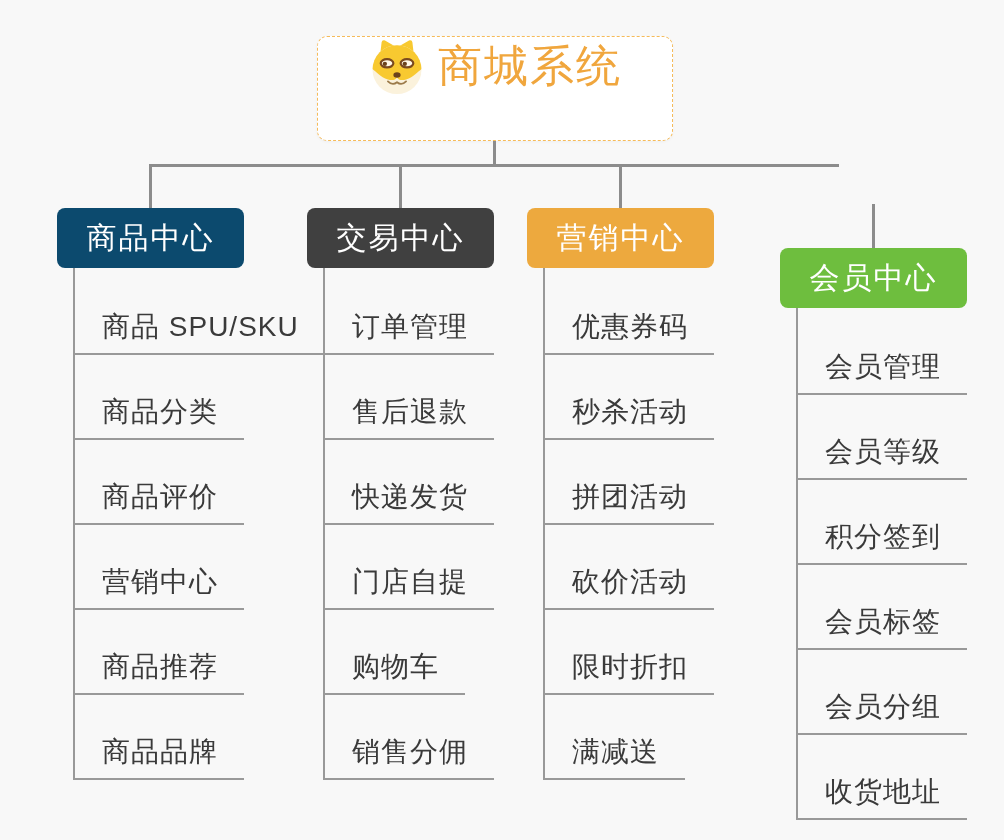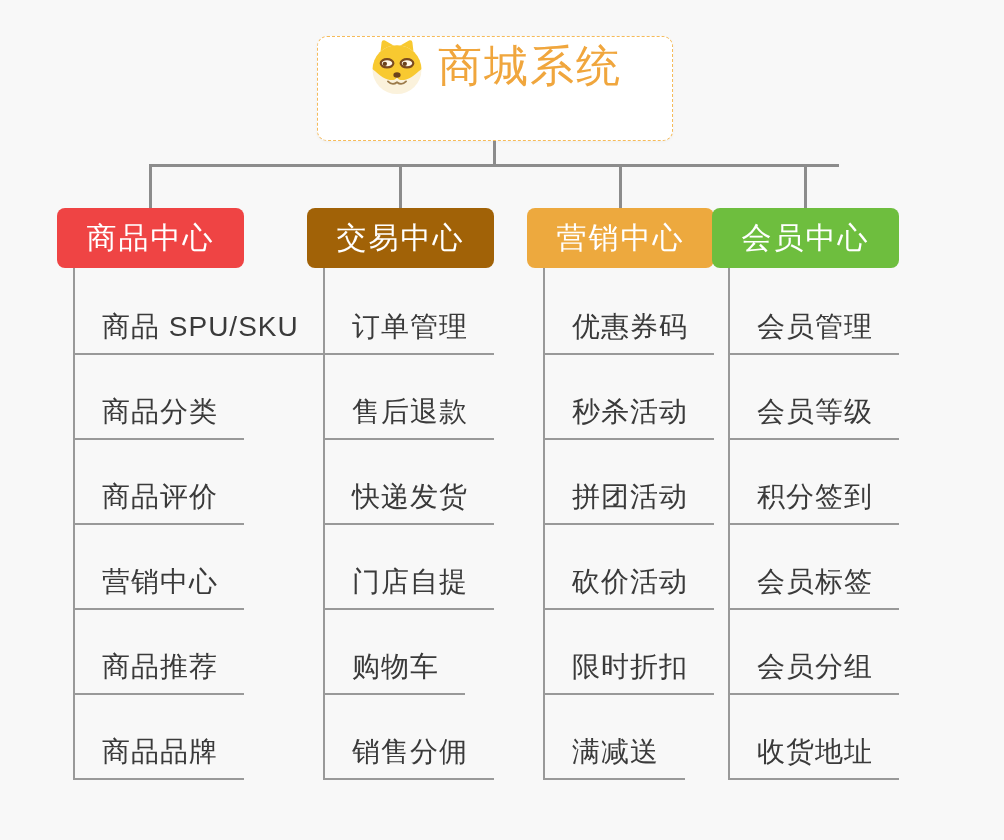--- a/index.html
+++ b/index.html
@@ -47,21 +47,21 @@
   
   .connector{position:absolute;background:var(--connector);}
   .stub{left:493px; top:141px; width:3px; height:23px;}
   .hbar{left:149px; top:164px; width:690px; height:3px;}
   .drop{top:-44px; left:92px; width:3px; height:44px;}
   
   .branch{position:absolute; top:208px; width:187px;}
   #branches .branch:nth-child(1){left:57px;}
   #branches .branch:nth-child(2){left:307px;}
   #branches .branch:nth-child(3){left:527px;}
-  #branches .branch:nth-child(4){left:712px;}
+  #branches .branch:nth-child(4){left:780px;margin-top:40px;}
   .branch-node{
     width:187px; height:60px;
     border-radius:8px;
     display:flex; align-items:center; justify-content:center;
     color:var(--node-text);
     font-size:30px;
     letter-spacing:2px;
     white-space:nowrap;
     cursor:pointer;
   }
@@ -117,21 +117,21 @@
     </span>
     <span class="root-title">商城系统</span>
   </div>
 
   <div class="connector stub"></div>
   <div class="connector hbar"></div>
 
   <div id="branches">
   <div class="branch">
     <div class="connector drop"></div>
-    <div class="branch-node" style="background: #ef4444;">
+    <div class="branch-node" style="background: #0c4a6e;">
       <span class="branch-label">商品中心</span>
     </div>
     <ul class="leaves">
   <li class="leaf">
     <span class="leaf-text">商品 SPU/SKU</span>
   </li>
 
   <li class="leaf">
     <span class="leaf-text">商品分类</span>
   </li>
@@ -149,21 +149,21 @@
   </li>
 
   <li class="leaf">
     <span class="leaf-text">商品品牌</span>
   </li>
 </ul>
   </div>
 
   <div class="branch">
     <div class="connector drop"></div>
-    <div class="branch-node" style="background: #a16207;">
+    <div class="branch-node" style="background: #404040;">
       <span class="branch-label">交易中心</span>
     </div>
     <ul class="leaves">
   <li class="leaf">
     <span class="leaf-text">订单管理</span>
   </li>
 
   <li class="leaf">
     <span class="leaf-text">售后退款</span>
   </li>

